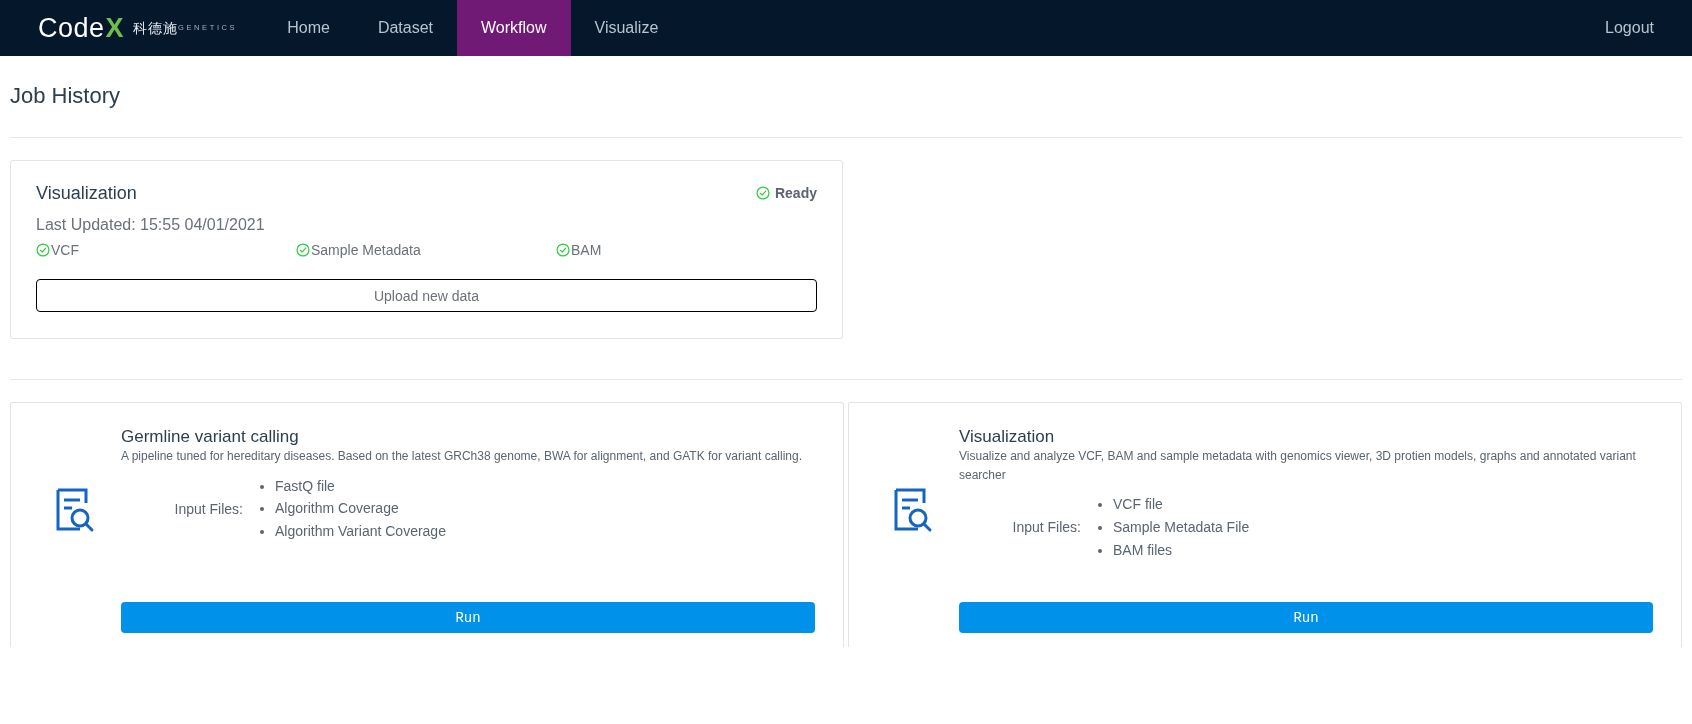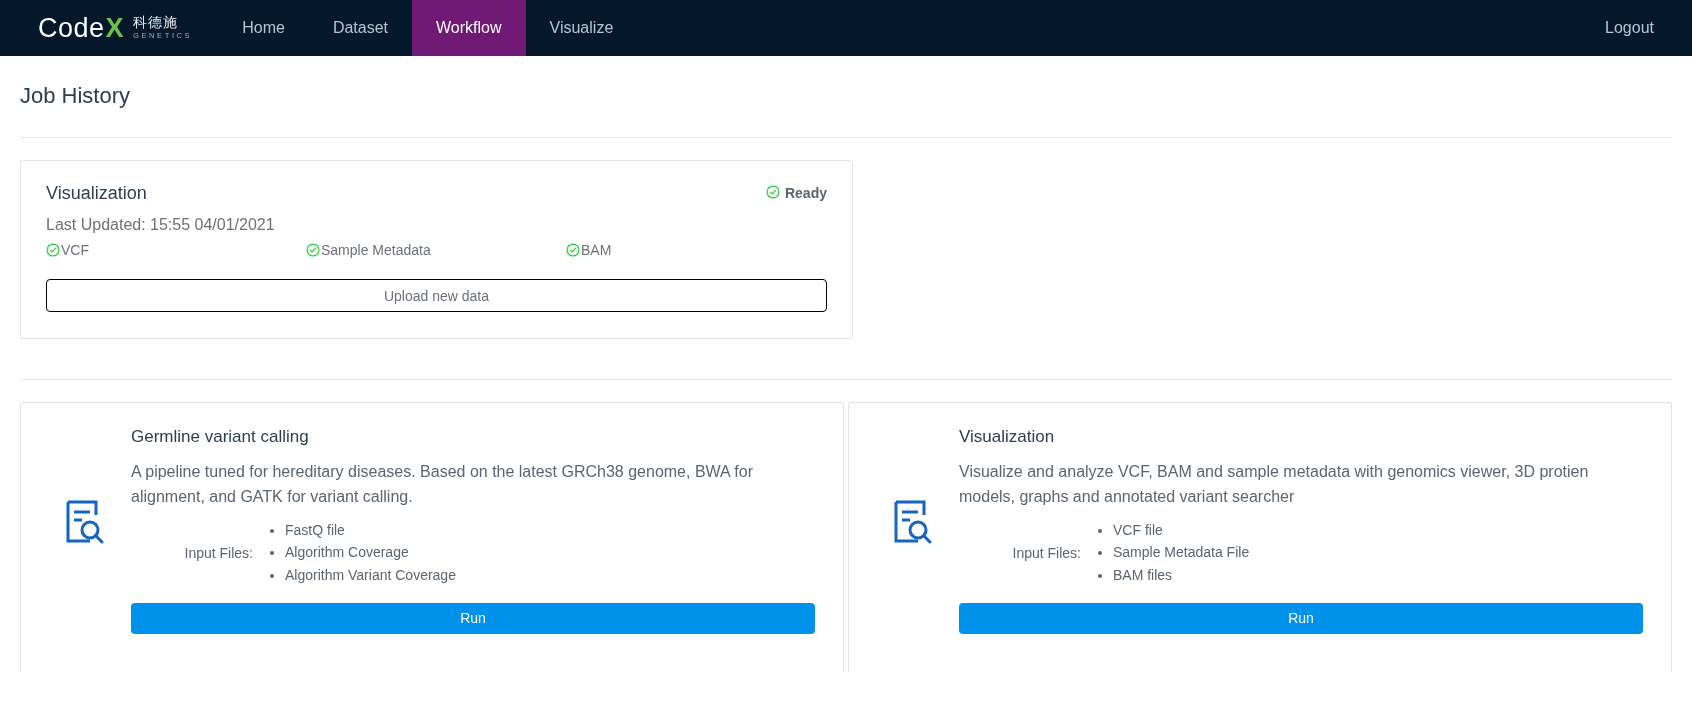--- a/index.html
+++ b/index.html
@@ -34,21 +34,21 @@
     display: flex;
     align-items: center;
   }
   .brand-x {
     color: #6dc04b;
     font-weight: 600;
     margin-left: 1px;
   }
   .brand-cn {
     display: flex;
-    flex-direction: column;
+    flex-direction: row;
     justify-content: center;
     line-height: 1;
     padding-bottom: 1px;
   }
   .brand-cn-top {
     font-size: 14px;
     color: #e8eef4;
     letter-spacing: 1px;
   }
   .brand-cn-bot {
@@ -82,21 +82,21 @@
     padding-right: 38px;
     text-align: center;
   }
   .logout {
     color: #b8c4d0;
     font-size: 16px;
     cursor: pointer;
   }
 
   
-  .page { padding: 0 20px; }
+  .page { padding: 0 10px; }
 
   .section-title {
     font-size: 22px;
     color: #2c3e50;
     font-weight: 400;
     padding: 27px 0 0 0;
     margin: 0 0 0 0;
   }
   .hr {
     border: none;
@@ -118,21 +118,21 @@
     align-items: flex-start;
     justify-content: space-between;
   }
   .hc-title {
     font-size: 18px;
     color: #2c3e50;
     font-weight: 400;
   }
   .status-badge {
     display: flex;
-    align-items: flex-start;
+    align-items: center;
     gap: 5px;
     font-size: 14px;
     font-weight: bold;
     color: #5a6570;
     padding-top: 2px;
   }
   .hc-updated {
     margin-top: 12px;
     font-size: 16px;
     color: #6b7178;
@@ -198,24 +198,23 @@
   }
   .job-body {
     flex: 1;
     display: flex;
     flex-direction: column;
   }
   .job-title {
     font-size: 17px;
     color: #2c3e50;
     font-weight: 400;
-    margin-bottom: 13px;
   }
   .job-desc {
-    font-size: 16px;
+    font-size: 12px;
     color: #5a6570;
     line-height: 1.55;
     margin-bottom: 9px;
   }
   .inputs-row {
     display: flex;
     align-items: center;
     gap: 0;
     margin-bottom: 16px;
   }
@@ -235,24 +234,24 @@
     line-height: 1.62;
   }
   .run-btn {
     width: 100%;
     height: 31px;
     background: #0091ea;
     border: none;
     border-radius: 4px;
     color: #fff;
     font-size: 14px;
-    font-family: Liberation Sans, sans-serif;
+    font-family: Liberation Mono, monospace;
     cursor: pointer;
     margin-top: auto;
-    margin-bottom: 38px;
+    margin-bottom: 14px;
     display: flex;
     align-items: center;
     justify-content: center;
   }
 </style>
 </head>
 <body>
 
 <div class="navbar">
   <div class="brand">

